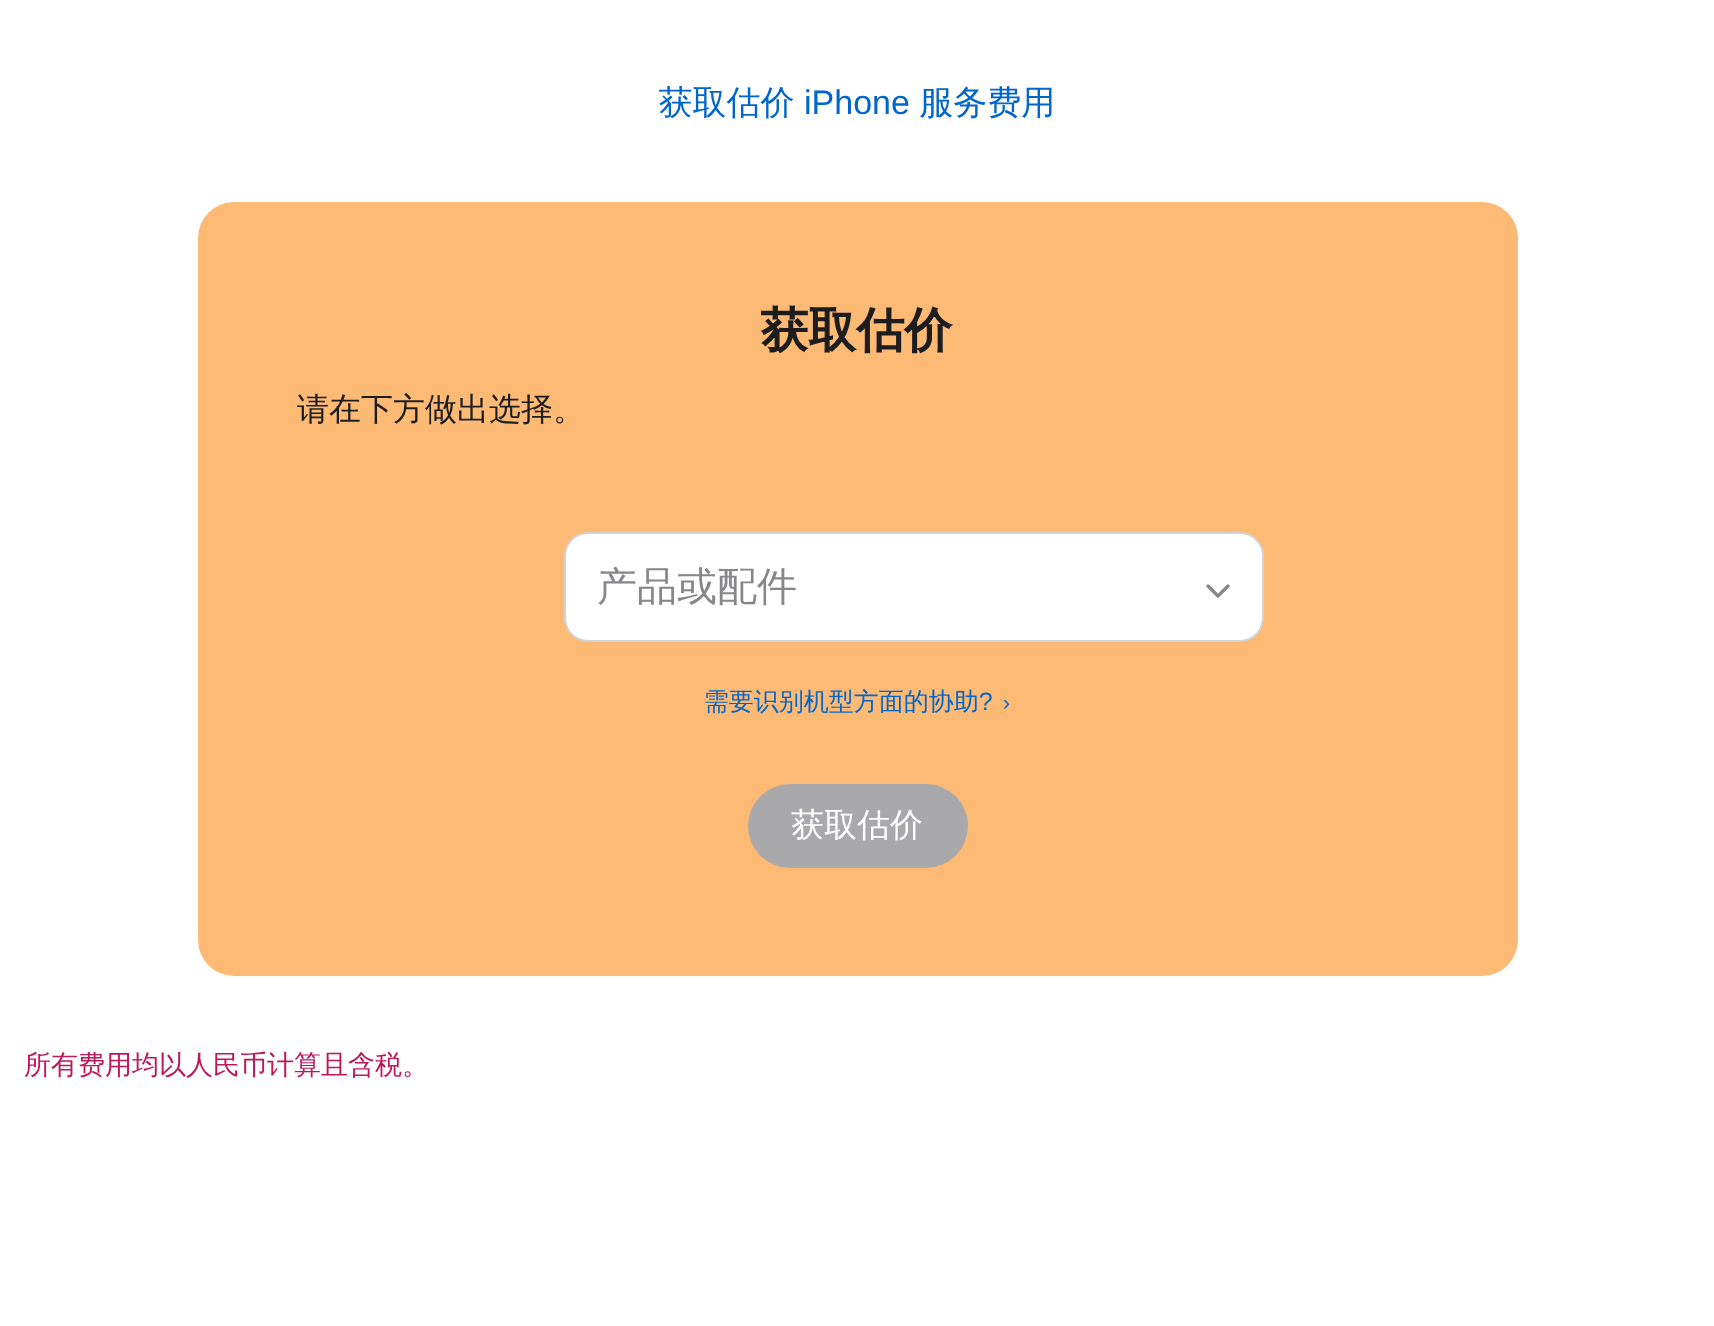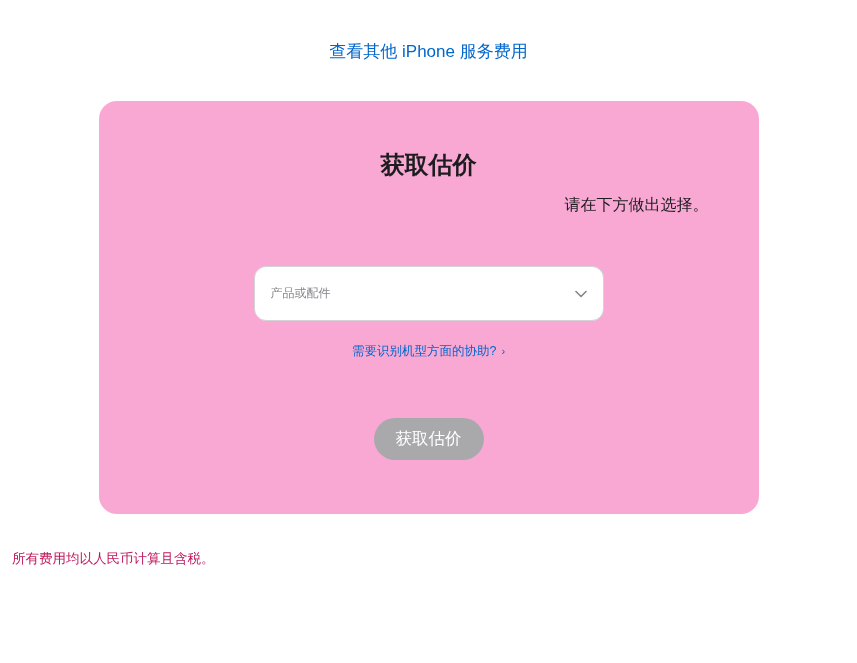--- a/index.html
+++ b/index.html
@@ -15,68 +15,69 @@
     .top-link {
       text-align: center;
       font-size: 17px;
       color: #0066cc;
       margin-bottom: 38px;
     }
     .top-link a { color: #0066cc; text-decoration: none; cursor: pointer; }
     .card {
       width: 660px;
       margin: 0 auto;
-      background: #f9a8d4;
+      background: #fdba74;
       border-radius: 18px;
       padding: 48px 50px 54px 50px;
     }
     .card-title {
       text-align: center;
       font-size: 24px;
       font-weight: 600;
       color: #1d1d1f;
       margin-bottom: 14px;
     }
     .card-subtitle {
-      text-align: right;
+      text-align: left;
       font-size: 16px;
       color: #1d1d1f;
       margin-bottom: 50px;
     }
     .select-wrap {
       width: 350px;
       margin: 0 auto 22px auto;
       position: relative;
     }
     .select-field {
       width: 100%;
       height: 55px;
       background: #ffffff;
       border: 1px solid #d2d2d7;
       border-radius: 12px;
       padding: 0 40px 0 16px;
-      font-size: 12px;
+      font-size: 20px;
       color: #86868b;
       display: flex;
       align-items: center;
       cursor: pointer;
       position: relative;
+      margin-left: 28px;
     }
     .select-field .chevron {
       position: absolute;
       right: 16px;
       top: 50%;
       transform: translateY(-50%);
       color: #86868b;
     }
     .help-link {
       text-align: center;
       font-size: 12.5px;
       margin-top: 20px;
-      margin-bottom: 58px;
+      margin-bottom: 32px;
     }
     .help-link a { color: #0066cc; text-decoration: none; cursor: pointer; }
     .help-link .chev { font-size: 11px; margin-left: 2px; }
     .submit-wrap { text-align: center; }
     .submit-btn {
       background: #a9a9ac;
       color: #ffffff;
       border: none;
       border-radius: 22px;
       font-size: 16.5px;
@@ -96,21 +97,21 @@
       line-height: 1.7;
     }
     svg.chev-down { width: 12px; height: 8px; }
   </style>
 </head>
 <body>
 
 <div class="page">
 
   <div class="top-link">
-    <a>查看其他 iPhone 服务费用</a>
+    <a>获取估价 iPhone 服务费用</a>
   </div>
 
   <div class="card">
 
     <div class="card-title">获取估价</div>
     <div class="card-subtitle">请在下方做出选择。</div>
 
     <div class="select-wrap">
       <div class="select-field">
         <span>产品或配件</span>

